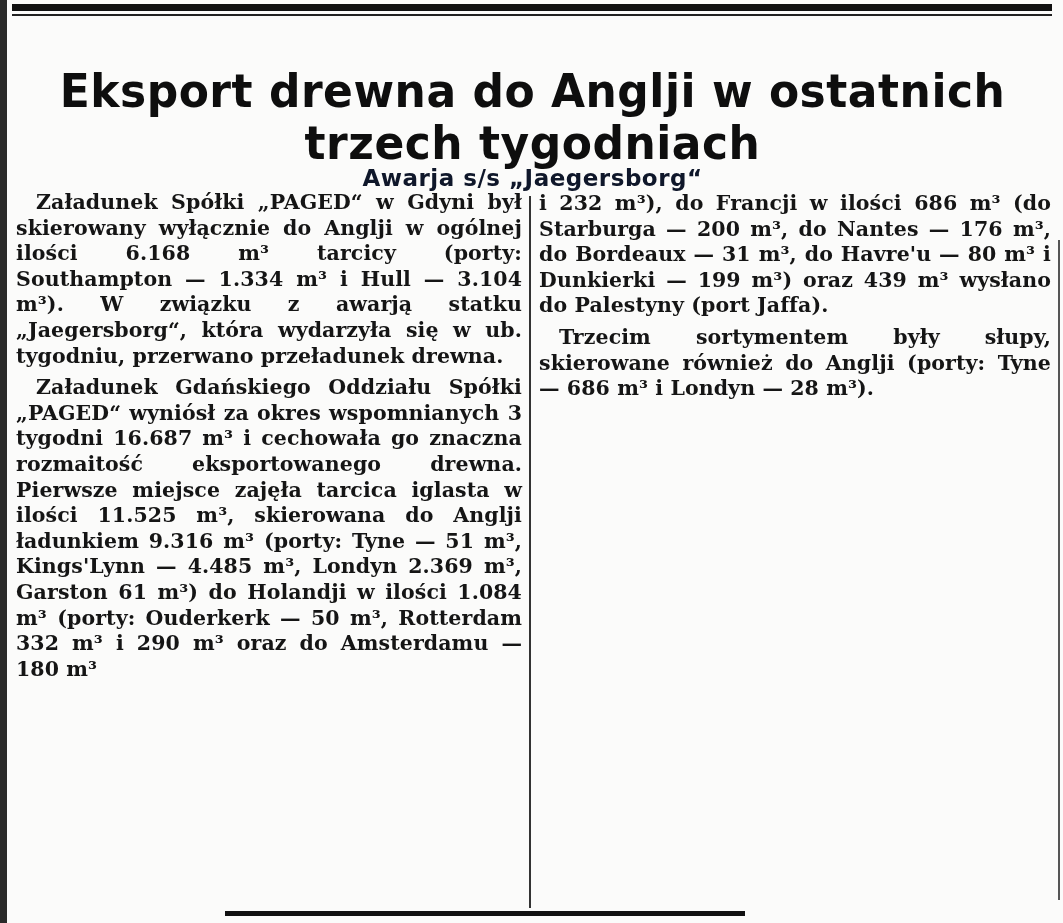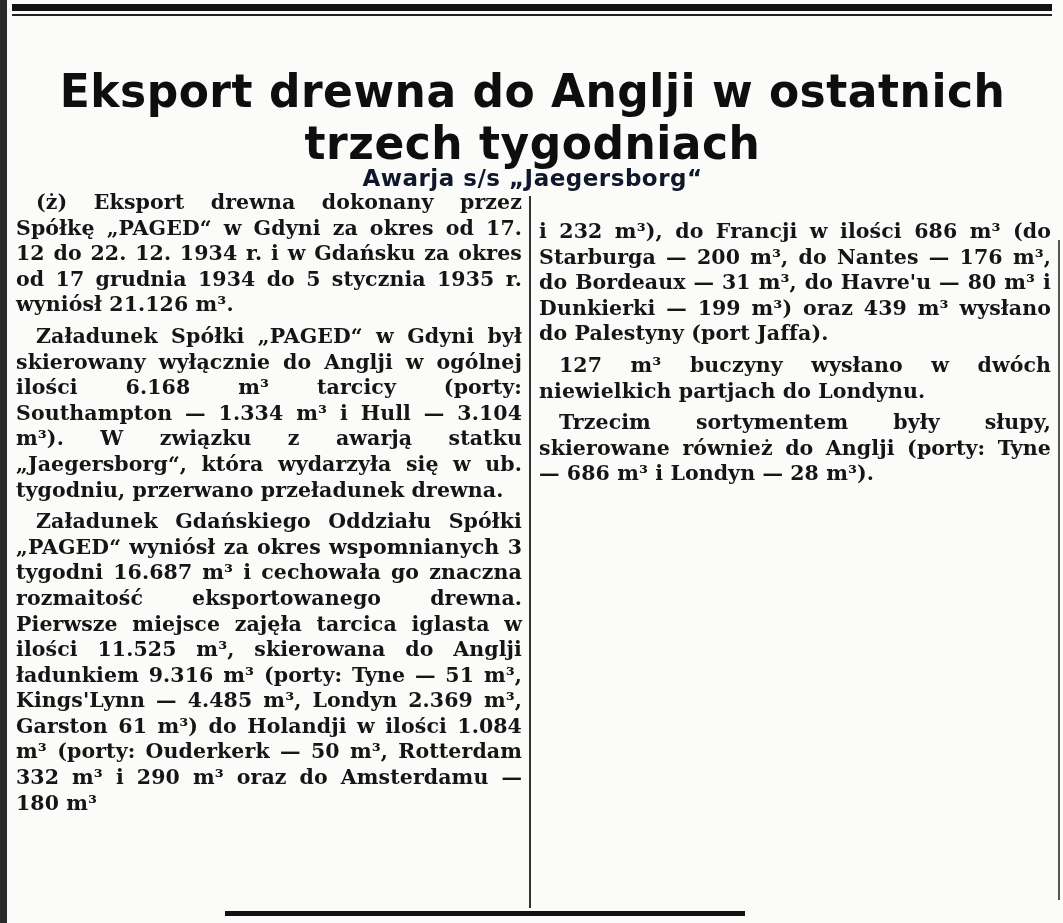--- a/index.html
+++ b/index.html
@@ -21,44 +21,42 @@
       position:absolute; left:10px; top:142px; width:1045px;
       text-align:center; font-family:"DejaVu Sans", sans-serif; font-weight:bold;
       font-size:23px; line-height:34px; color:#0f172a; letter-spacing:0.5px;
     }
     .col {
       position:absolute; top:190px; font-size:20.5px; line-height:25.6px;
       font-weight:bold; text-align:justify; letter-spacing:0.1px;
     }
     .col p { margin:0 0 6px 0; text-indent:20px; }
     .col-left { left:16px; width:506px; }
-    .col-right { left:539px; width:512px; top:191px;margin-top:28px; }
+    .col-right { left:539px; width:512px; top:191px; }
     .col-right p.cont { text-indent:0; }
     .col-divider { position:absolute; left:529px; top:196px; width:2px; height:712px; background:#333; }
     .right-edge { position:absolute; left:1058px; top:240px; width:2px; height:660px; background:#555; }
     .bottom-rule { position:absolute; left:225px; top:911px; width:520px; height:5px; background:#111; }
   </style>
 </head>
 <body>
 
 <div class="left-edge"></div>
 <div class="top-rule-thick"></div>
 <div class="top-rule-thin"></div>
 
 <h1 class="headline">Eksport drewna do Anglji w ostatnich trzech tygodniach</h1>
 <h2 class="subhead">Awarja s/s „Jaegersborg“</h2>
 
 <div class="col col-left">
-  <p>(ż) Eksport drewna dokonany przez Spółkę „PAGED“ w Gdyni za okres od 17. 12 do 22. 12. 1934 r. i w Gdańsku za okres od 17 grudnia 1934 do 5 stycznia 1935 r. wyniósł 21.126 m³.</p>
   <p>Załadunek Spółki „PAGED“ w Gdyni był skierowany wyłącznie do Anglji w ogólnej ilości 6.168 m³ tarcicy (porty: Southampton — 1.334 m³ i Hull — 3.104 m³). W związku z awarją statku „Jaegersborg“, która wydarzyła się w ub. tygodniu, przerwano przeładunek drewna.</p>
   <p>Załadunek Gdańskiego Oddziału Spółki „PAGED“ wyniósł za okres wspomnianych 3 tygodni 16.687 m³ i cechowała go znaczna rozmaitość eksportowanego drewna. Pierwsze miejsce zajęła tarcica iglasta w ilości 11.525 m³, skierowana do Anglji ładunkiem 9.316 m³ (porty: Tyne — 51 m³, Kings'Lynn — 4.485 m³, Londyn 2.369 m³, Garston 61 m³) do Holandji w ilości 1.084 m³ (porty: Ouderkerk — 50 m³, Rotterdam 332 m³ i 290 m³ oraz do Amsterdamu — 180 m³</p>
 </div>
 
 <div class="col-divider"></div>
 
 <div class="col col-right">
   <p class="cont">i 232 m³), do Francji w ilości 686 m³ (do Starburga — 200 m³, do Nantes — 176 m³, do Bordeaux — 31 m³, do Havre'u — 80 m³ i Dunkierki — 199 m³) oraz 439 m³ wysłano do Palestyny (port Jaffa).</p>
-  <p>127 m³ buczyny wysłano w dwóch niewielkich partjach do Londynu.</p>
   <p>Trzecim sortymentem były słupy, skierowane również do Anglji (porty: Tyne — 686 m³ i Londyn — 28 m³).</p>
 </div>
 
 <div class="right-edge"></div>
 <div class="bottom-rule"></div>
 
 </body></html>

